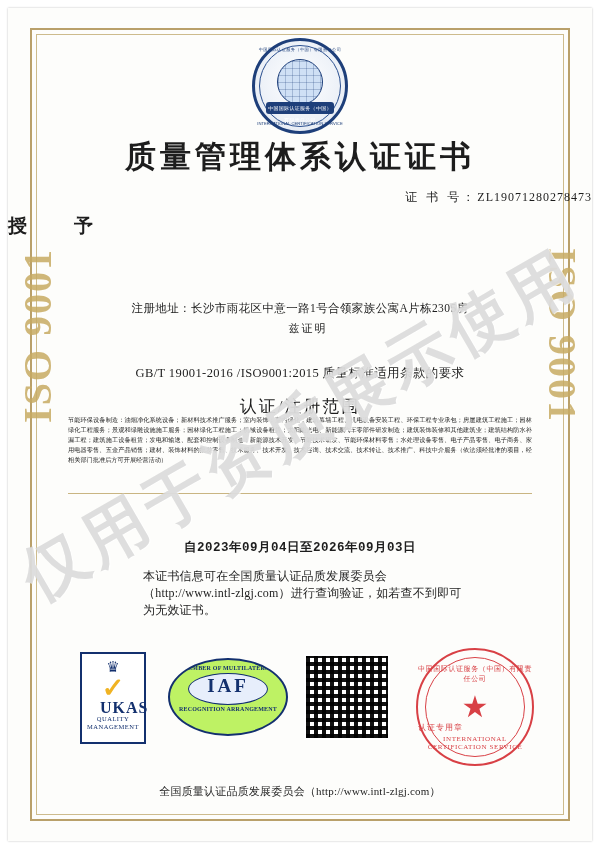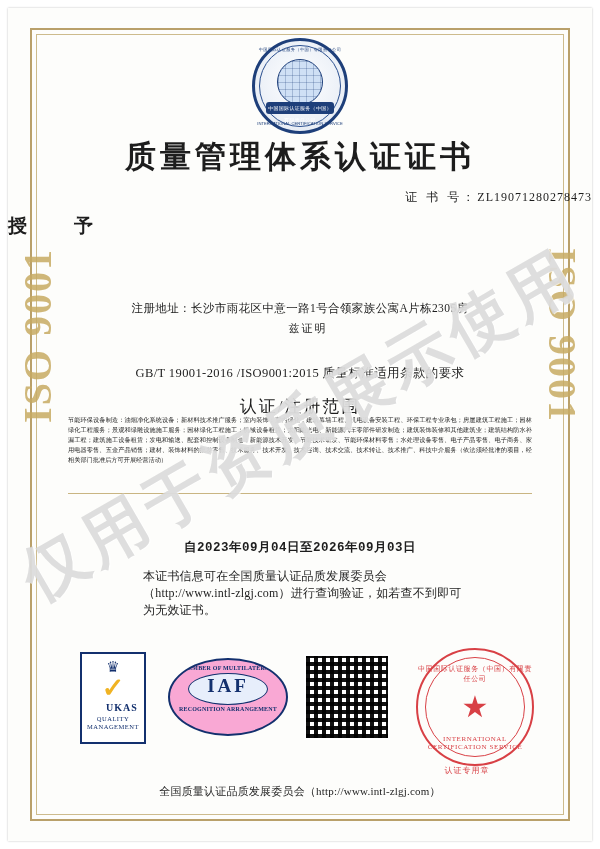--- a/index.html
+++ b/index.html
@@ -316,41 +316,41 @@
     line-height: 16px;
     color: #13306e;
   }
   .ukas .tick {
     font-size: 27px;
     line-height: 26px;
     color: #f0b323;
     font-weight: bold;
   }
   .ukas .name {
-    font-size: 10px;
+    font-size: 16px;
     font-weight: bold;
     letter-spacing: 1px;
     line-height: 14px;
     padding-left: 18px;
   }
   .ukas .sub {
     font-size: 6.5px;
     line-height: 8px;
     letter-spacing: .5px;
   }
 
   .iaf {
     position: absolute;
     left: 160px;
     top: 10px;
     width: 120px;
     height: 78px;
     border-radius: 50%;
     border: 2px solid #13306e;
-    background: #f9a8d4;
+    background: #bef264;
     box-sizing: border-box;
     text-align: center;
     font-family: "Liberation Serif", serif;
     color: #13306e;
     overflow: hidden;
   }
   .iaf .t {
     font-size: 6px;
     margin-top: 5px;
     letter-spacing: .2px;
@@ -431,26 +431,25 @@
     font-family: "Liberation Serif", serif;
     font-size: 7px;
     letter-spacing: .6px;
   }
   .seal .top-text { top: 14px; }
   .seal .bottom-text { bottom: 13px; }
   .seal .mid-text {
     position: absolute;
     left: 0; right: 16px;
     top: 72px;
-    text-align: center;
+    text-align: left;
     color: #d3262c;
     font-family: "Liberation Serif", serif;
     font-size: 8px;
     letter-spacing: 1px;
-    margin-top: 43px;
   }
 
   .footer {
     position: absolute;
     left: 0; right: 0;
     bottom: 42px;
     text-align: center;
     font-family: "Liberation Serif", serif;
     font-size: 11px;
     color: #1d1d1d;

